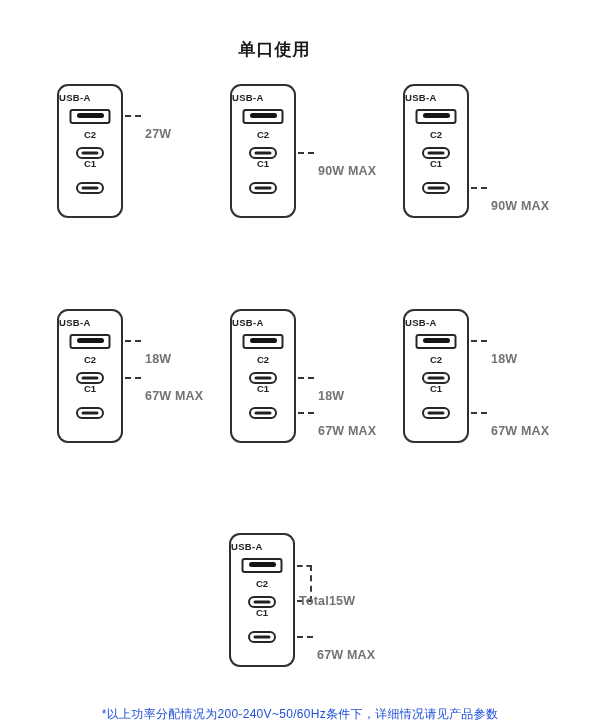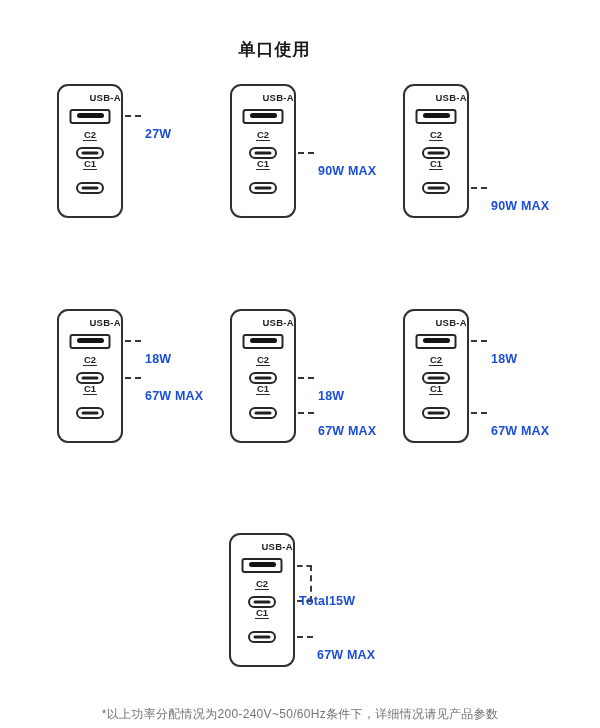--- a/index.html
+++ b/index.html
@@ -10,22 +10,22 @@
   .section-title{
     position:absolute;left:0;width:549px;text-align:center;
     font-size:17px;font-weight:700;color:#1a1a1a;letter-spacing:1px;
   }
   .charger{position:absolute;width:66px;height:134px;}
   .body{
     position:relative;width:62px;height:130px;border:2px solid #303030;border-radius:11px;
     background:#fff;
   }
   .plabel{position:absolute;font-size:9.5px;font-weight:700;color:#222;line-height:11px;}
-  .plabel.usba{top:6px;left:0;right:0;text-align:right;letter-spacing:0.3px;}
-  .plabel.cl{left:50%;transform:translateX(-50%);border-bottom:1.5px solid #2a2a2a;padding:0 1px 0;text-align:center;}
+  .plabel.usba{top:6px;left:0;right:0;text-align:left;letter-spacing:0.3px;}
+  .plabel.cl{left:50%;transform:translateX(-50%);border-bottom:1.5px solid #2a2a2a;padding:0 1px 18px;text-align:center;}
   .plabel.c2{top:43px;}
   .plabel.c1{top:72px;}
   .porta{
     position:absolute;top:23px;left:50%;transform:translateX(-50%);
     width:41px;height:15px;border:2px solid #262626;border-radius:3px;box-sizing:border-box;background:#fff;
   }
   .porta .bar{
     position:absolute;top:1.5px;left:50%;transform:translateX(-50%);
     width:27px;height:5px;background:#141414;border-radius:2.5px;
   }
@@ -36,28 +36,28 @@
   .portc.pc2{top:61px;}
   .portc.pc1{top:96px;}
   .portc .cbar{
     position:absolute;top:50%;left:50%;transform:translate(-50%,-50%);
     width:17px;height:3px;background:#202020;border-radius:2px;
   }
   .annot{
     position:absolute;left:68px;height:16px;display:flex;align-items:center;gap:4px;white-space:nowrap;
   }
   .annot .dash{width:16px;border-top:2px dashed #343434;}
-  .annot .atext{font-size:12.5px;font-weight:700;color:#1d4ed8;letter-spacing:0.2px;margin-top:36px;}
+  .annot .atext{font-size:12.5px;font-weight:700;color:#737373;letter-spacing:0.2px;margin-top:36px;}
   .bracket{
     position:absolute;left:68px;top:32px;width:15px;height:37px;
     border:2px dashed #3a3a3a;border-left:none;box-sizing:border-box;
   }
   .footnote{
     position:absolute;top:706px;left:0;width:600px;text-align:center;
-    font-size:12px;color:#737373;letter-spacing:0.3px;
+    font-size:12px;color:#1d4ed8;letter-spacing:0.3px;
   }
 </style>
 </head>
 <body>
 
 <div class="stage">
 
   <div class="section-title" style="top:38px">单口使用</div>
 
   <div class="charger" style="left:57px;top:84px">

